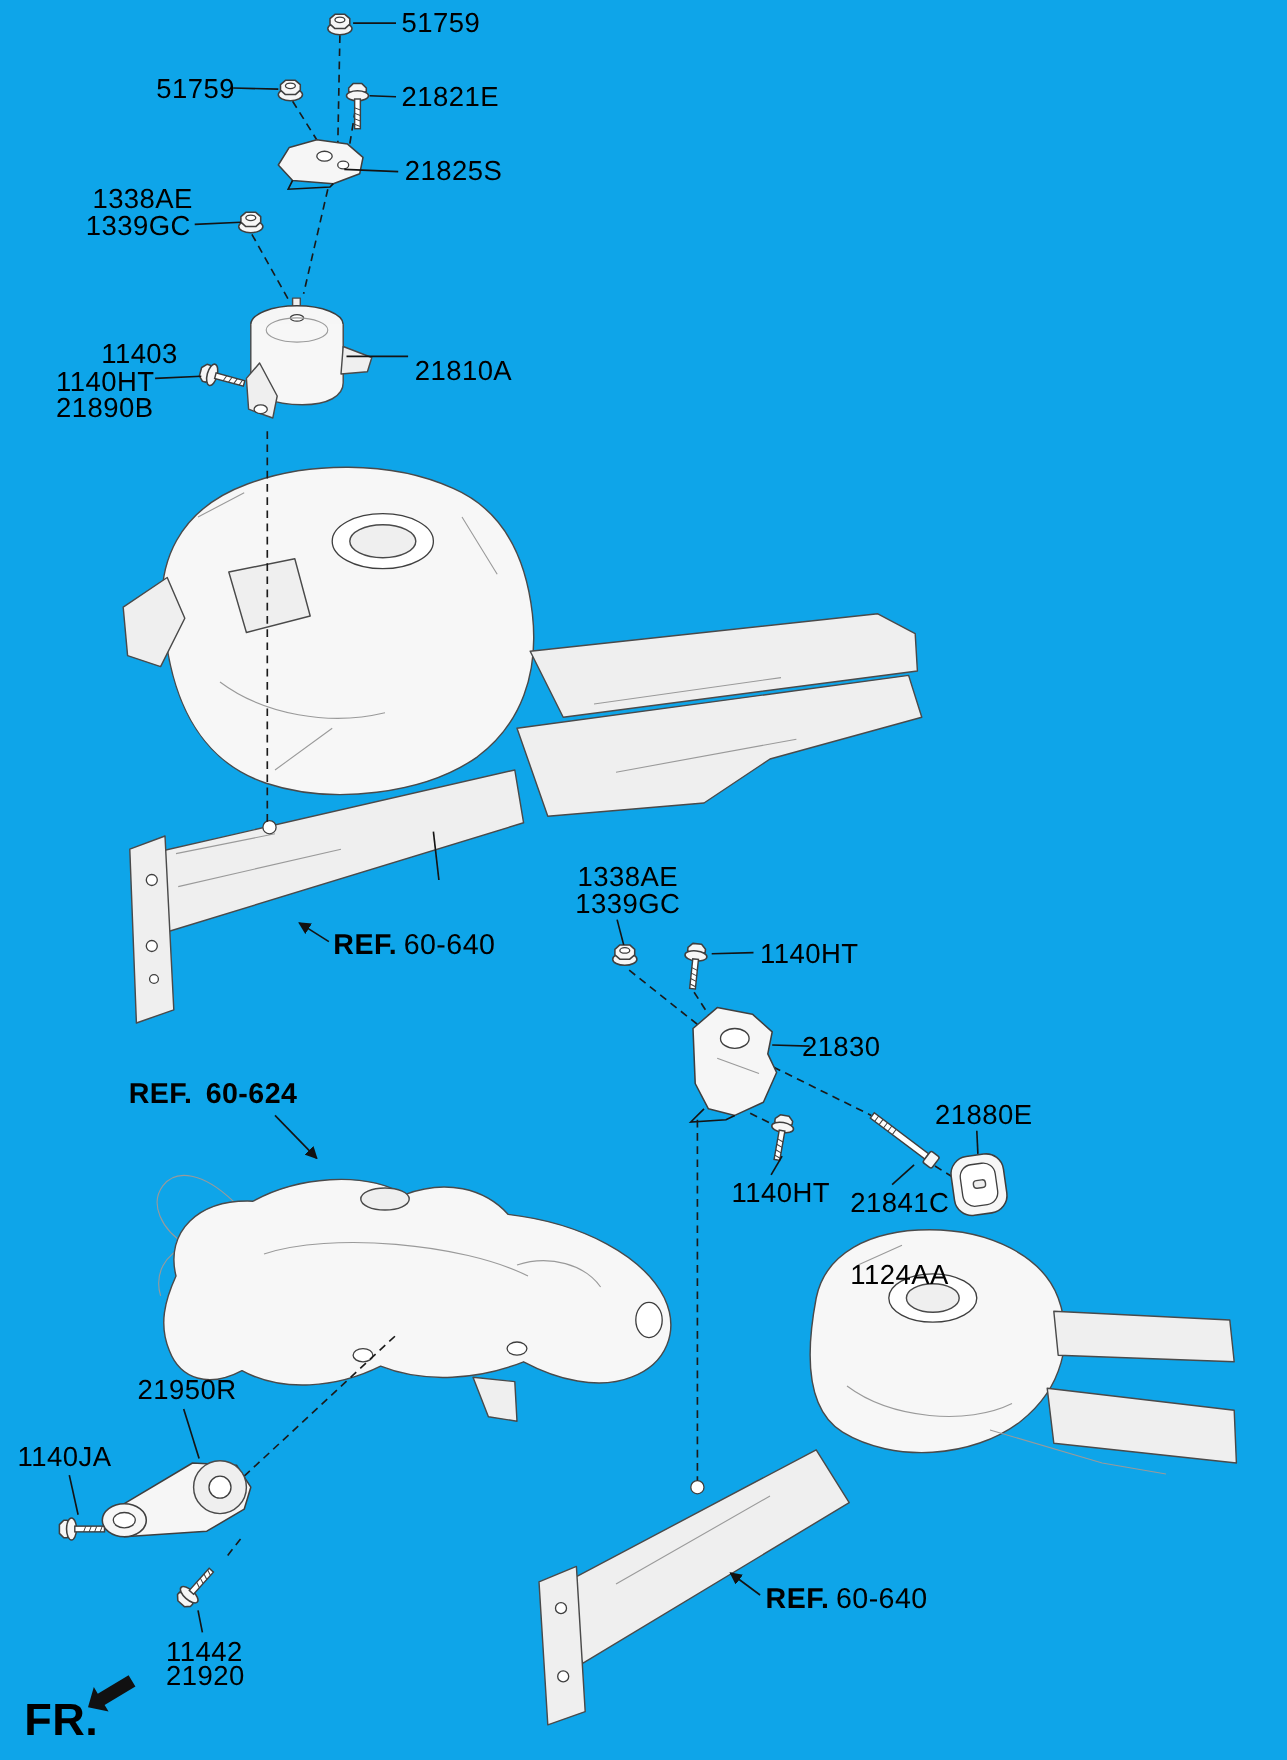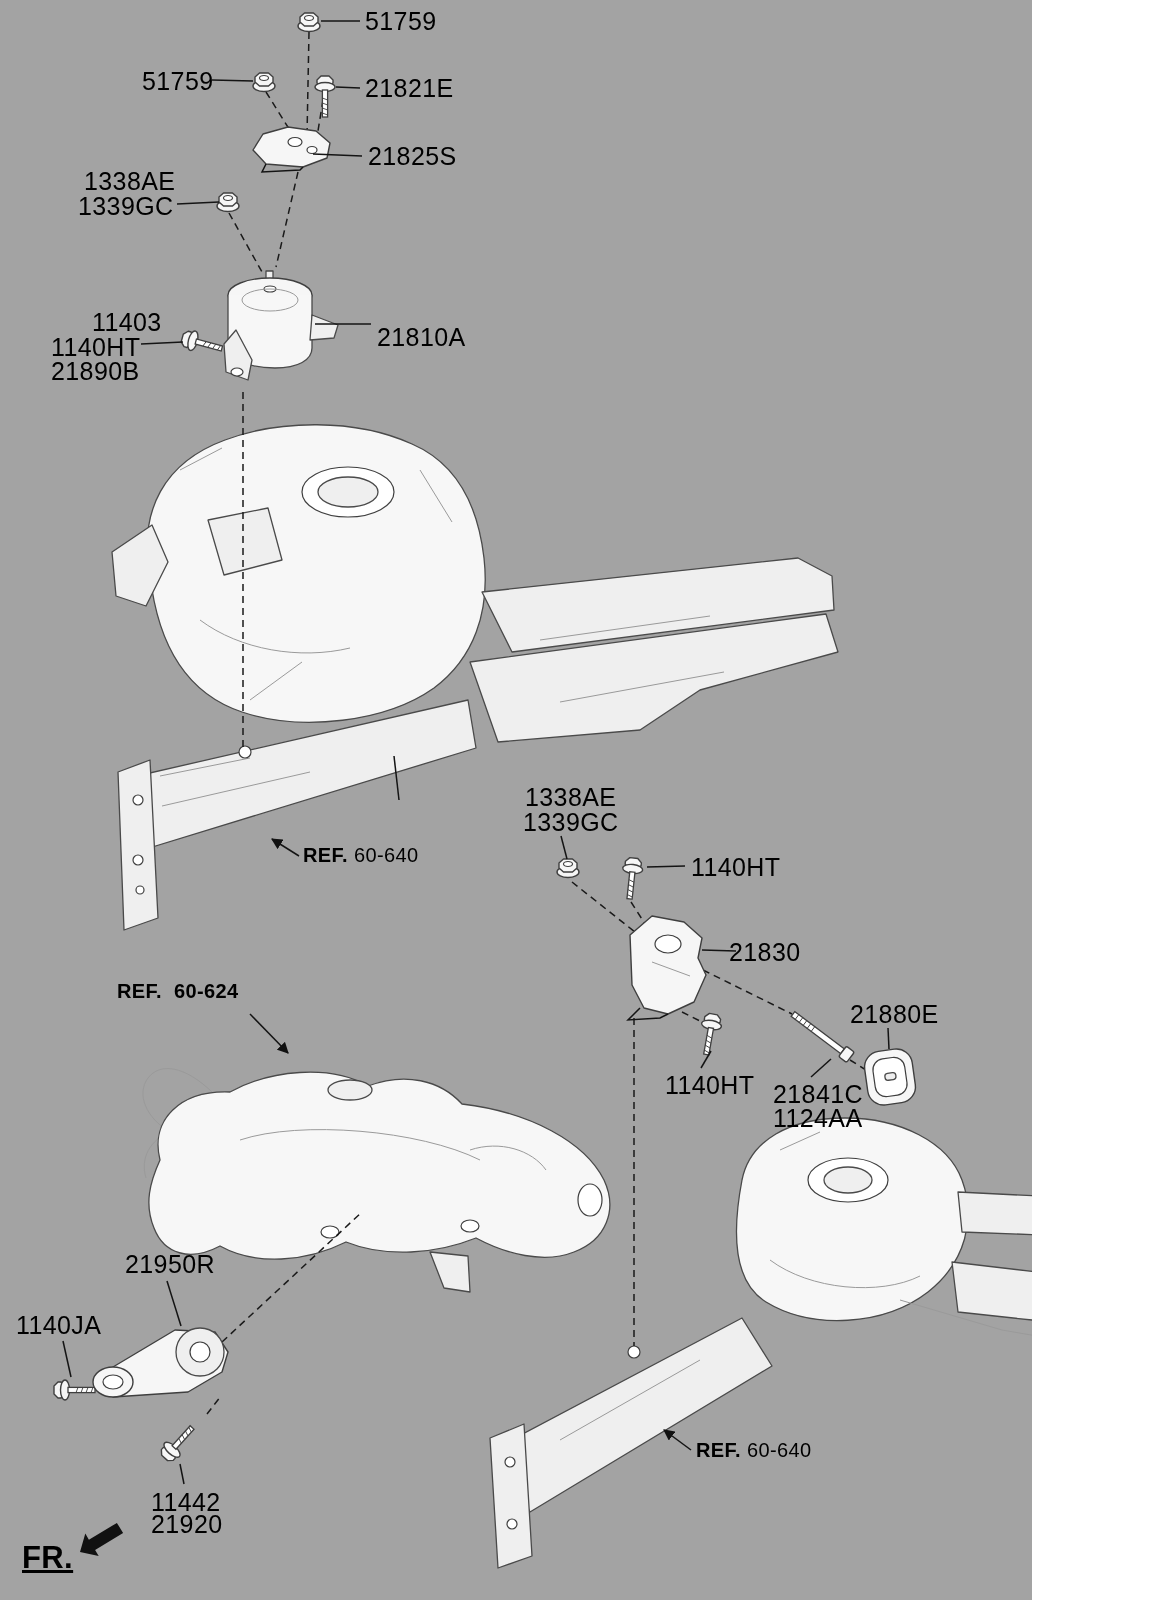--- a/index.html
+++ b/index.html
@@ -1,25 +1,25 @@
 <!DOCTYPE html>
 <html><head>
 <meta charset="utf-8">
 <style>
   * { margin:0; padding:0; box-sizing:border-box; }
   html,body { background:#ffffff; }
   body { font-family:"Liberation Sans", sans-serif; }
-  .stage { position:relative; width:1032px; height:1600px; background:#a3a3a3; overflow:hidden;padding-left:16px; }
+  .stage { position:relative; width:1170px; height:1600px; background:#0ea5e9; overflow:hidden;padding-left:16px; }
   .stage > svg { position:absolute; left:0; top:0; }
   .lbl { position:absolute; font-size:25px; color:#000; white-space:nowrap; letter-spacing:0.4px; line-height:1.05; }
-  .lbl.ref { font-size:20px; }
+  .lbl.ref { font-size:26px; }
   .lbl.ref b { font-weight:bold; }
   .lbl.ref span { margin-left:6px; }
   .lbl.ref.bold-all span { font-weight:bold; margin-left:12px; }
-  .lbl.fr { font-size:31px; font-weight:bold;text-decoration:underline; }
+  .lbl.fr { font-size:41px; font-weight:bold; }
   
   .part { stroke:#3f3f3f; stroke-width:1.4; fill:#f6f6f6; stroke-linejoin:round; }
   .part2 { stroke:#4a4a4a; stroke-width:1.3; fill:#efefef; stroke-linejoin:round; }
   .panel { stroke:#4a4a4a; stroke-width:1.3; fill:#f7f7f7; stroke-linejoin:round; }
   .detail { stroke:#9a9a9a; stroke-width:1; fill:none; }
   .hole { stroke:#3f3f3f; stroke-width:1.2; fill:#ffffff; }
   .shaft { stroke:#3f3f3f; stroke-width:1.3; fill:#ffffff; }
   .thread { stroke:#3f3f3f; stroke-width:0.9; fill:none; }
   .leader { stroke:#141414; stroke-width:1.5; fill:none; }
   .dash { stroke:#1a1a1a; stroke-width:1.5; fill:none; stroke-dasharray:7 5; }
@@ -216,21 +216,21 @@
 <div class="lbl" style="left:51px;top:334px">1140HT</div>
 <div class="lbl" style="left:51px;top:358px">21890B</div>
 <div class="lbl" style="left:377px;top:324px">21810A</div>
 <div class="lbl" style="left:525px;top:784px">1338AE</div>
 <div class="lbl" style="left:523px;top:809px">1339GC</div>
 <div class="lbl" style="left:691px;top:854px">1140HT</div>
 <div class="lbl" style="left:729px;top:939px">21830</div>
 <div class="lbl" style="left:850px;top:1001px">21880E</div>
 <div class="lbl" style="left:665px;top:1072px">1140HT</div>
 <div class="lbl" style="left:773px;top:1081px">21841C</div>
-<div class="lbl" style="left:773px;top:1105px">1124AA</div>
+<div class="lbl" style="left:773px;top:1146px">1124AA</div>
 <div class="lbl" style="left:125px;top:1251px">21950R</div>
 <div class="lbl" style="left:16px;top:1312px">1140JA</div>
 <div class="lbl" style="left:151px;top:1489px">11442</div>
 <div class="lbl" style="left:151px;top:1511px">21920</div>
 
 <div class="lbl ref" style="left:303px;top:845px"><b>REF.</b><span>60-640</span></div>
 <div class="lbl ref bold-all" style="left:117px;top:981px"><b>REF.</b><span>60-624</span></div>
 <div class="lbl ref" style="left:696px;top:1440px"><b>REF.</b><span>60-640</span></div>
 
 <div class="lbl fr" style="left:22px;top:1542px">FR.</div>

